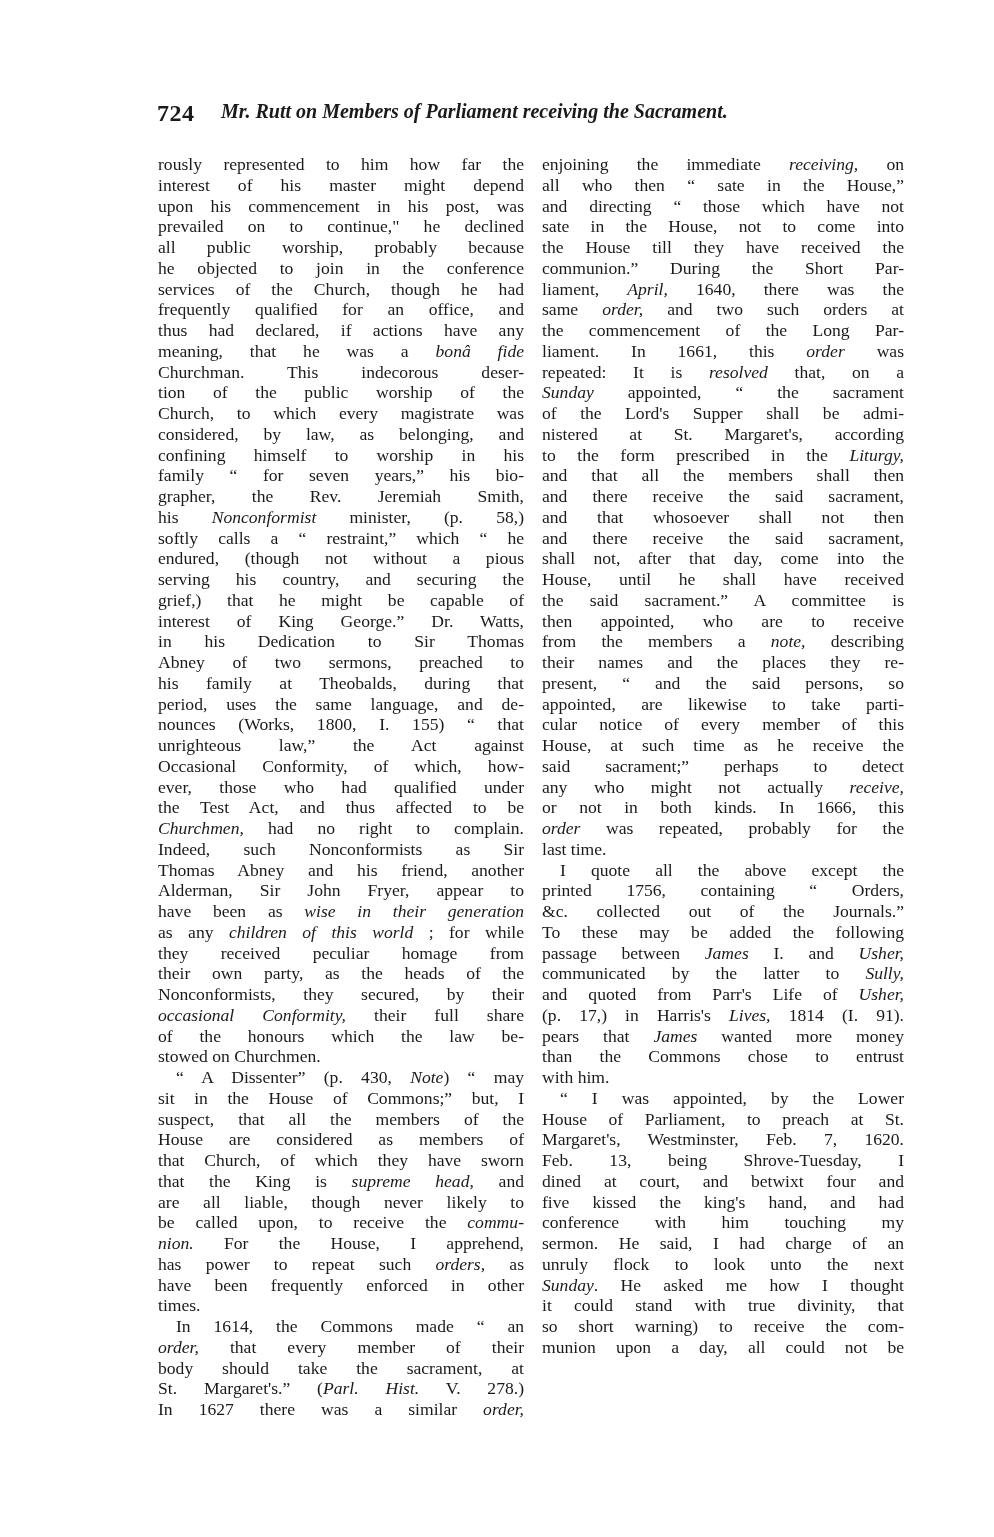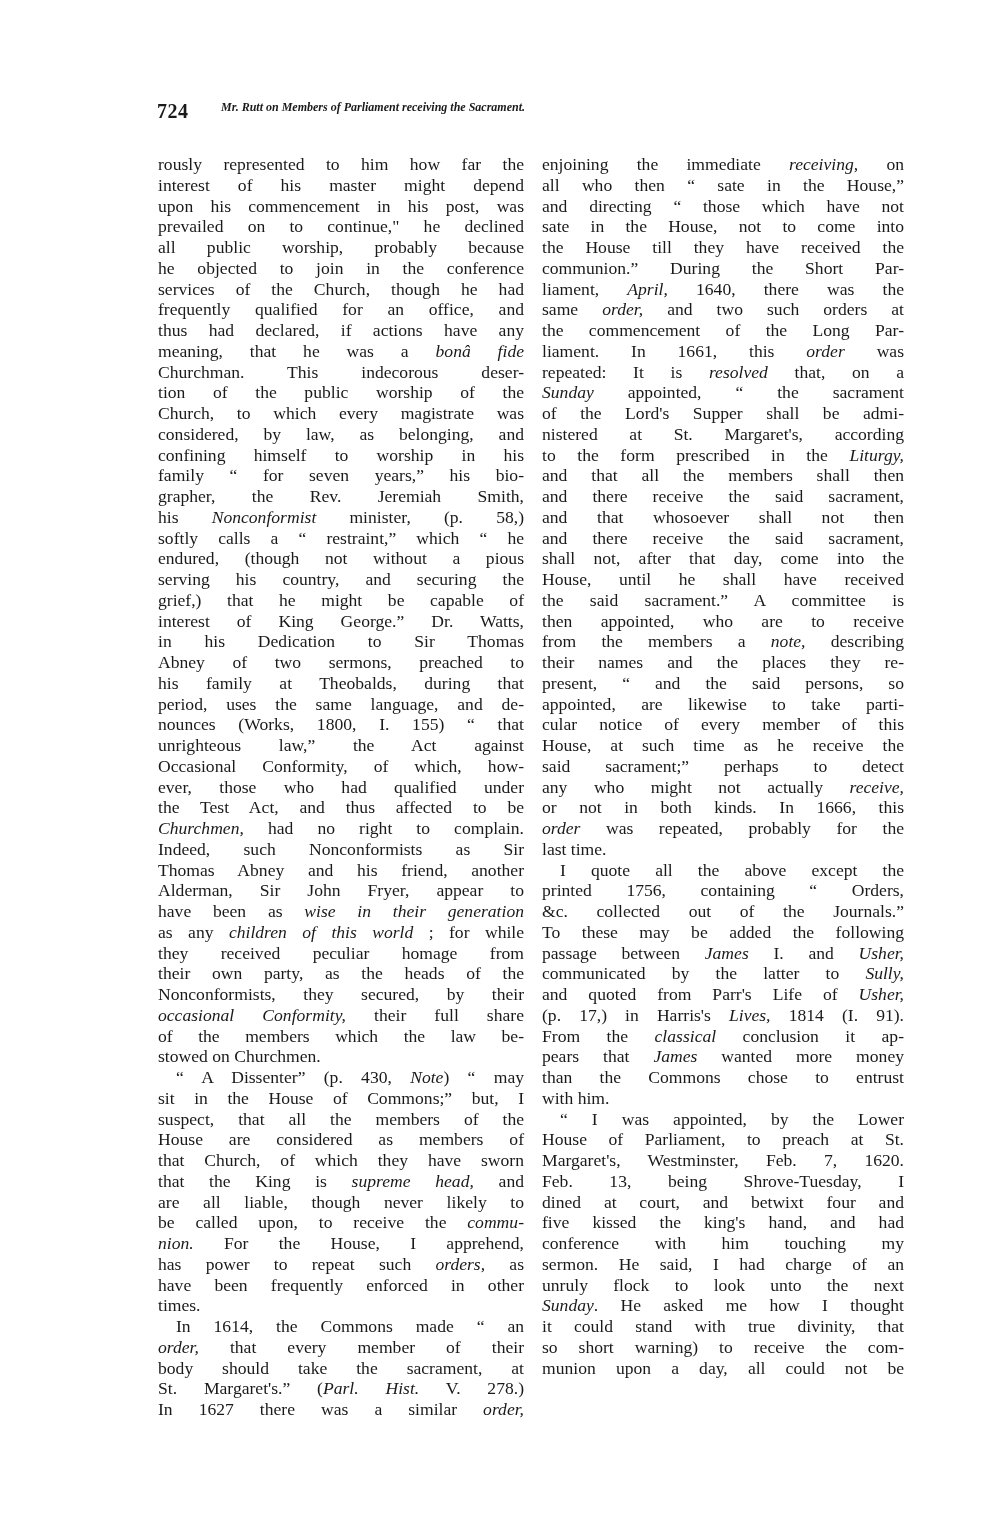--- a/index.html
+++ b/index.html
@@ -1,20 +1,20 @@
 <!DOCTYPE html>
 <html><head>
 <meta charset="utf-8">
 <style>
   html, body { margin:0; padding:0; background:#ffffff; }
   body { width:994px; height:1537px; position:relative; overflow:hidden;
          font-family:"Liberation Serif","DejaVu Serif",serif; color:#1a1a1a; }
   .header { position:absolute; top:100px; left:157px; width:740px; height:30px; }
-  .page-num { position:absolute; left:0; top:0; font-size:20px; font-weight:bold; letter-spacing:0.5px;text-align:center; }
-  .running-title { position:absolute; left:64px; top:0; font-size:12px; font-weight:bold; font-style:italic; white-space:nowrap; }
+  .page-num { position:absolute; left:0; top:0; font-size:24px; font-weight:bold; letter-spacing:0.5px;text-align:center; }
+  .running-title { position:absolute; left:64px; top:0; font-size:20px; font-weight:bold; font-style:italic; white-space:nowrap; }
   .column { position:absolute; top:154px; }
   .col-left { left:158px; width:366px; }
   .col-right { left:542px; width:362px; }
   .line { height:20.75px; line-height:20.75px; font-size:17.6px; white-space:nowrap;
           text-align:justify; text-align-last:justify; overflow:visible; }
   .line.last { text-align-last:left; }
   .line.indent { padding-left:18px; }
   .line i { font-style:italic; }
 </style>
 </head>
@@ -61,21 +61,21 @@
     <div class="line"><i>Churchmen,</i> had no right to complain.</div>
     <div class="line">Indeed, such Nonconformists as Sir</div>
     <div class="line">Thomas Abney and his friend, another</div>
     <div class="line">Alderman, Sir John Fryer, appear to</div>
     <div class="line">have been as <i>wise in their generation</i></div>
     <div class="line">as any <i>children of this world</i> ; for while</div>
     <div class="line">they received peculiar homage from</div>
     <div class="line">their own party, as the heads of the</div>
     <div class="line">Nonconformists, they secured, by their</div>
     <div class="line"><i>occasional Conformity,</i> their full share</div>
-    <div class="line">of the members which the law be-</div>
+    <div class="line">of the honours which the law be-</div>
     <div class="line last">stowed on Churchmen.</div>
     <div class="line indent">“ A Dissenter” (p. 430, <i>Note</i>) “ may</div>
     <div class="line">sit in the House of Commons;” but, I</div>
     <div class="line">suspect, that all the members of the</div>
     <div class="line">House are considered as members of</div>
     <div class="line">that Church, of which they have sworn</div>
     <div class="line">that the King is <i>supreme head,</i> and</div>
     <div class="line">are all liable, though never likely to</div>
     <div class="line">be called upon, to receive the <i>commu-</i></div>
     <div class="line"><i>nion.</i> For the House, I apprehend,</div>
@@ -124,21 +124,20 @@
     <div class="line"><i>order</i> was repeated, probably for the</div>
     <div class="line last">last time.</div>
     <div class="line indent">I quote all the above except the</div>
     <div class="line">printed 1756, containing “ Orders,</div>
     <div class="line">&amp;c. collected out of the Journals.”</div>
     <div class="line">To these may be added the following</div>
     <div class="line">passage between <i>James</i> I. and <i>Usher,</i></div>
     <div class="line">communicated by the latter to <i>Sully,</i></div>
     <div class="line">and quoted from Parr's Life of <i>Usher,</i></div>
     <div class="line">(p. 17,) in Harris's <i>Lives,</i> 1814 (I. 91).</div>
-    <div class="line">From the <i>classical</i> conclusion it ap-</div>
     <div class="line">pears that <i>James</i> wanted more money</div>
     <div class="line">than the Commons chose to entrust</div>
     <div class="line last">with him.</div>
     <div class="line indent">“ I was appointed, by the Lower</div>
     <div class="line">House of Parliament, to preach at St.</div>
     <div class="line">Margaret's, Westminster, Feb. 7, 1620.</div>
     <div class="line">Feb. 13, being Shrove-Tuesday, I</div>
     <div class="line">dined at court, and betwixt four and</div>
     <div class="line">five kissed the king's hand, and had</div>
     <div class="line">conference with him touching my</div>

